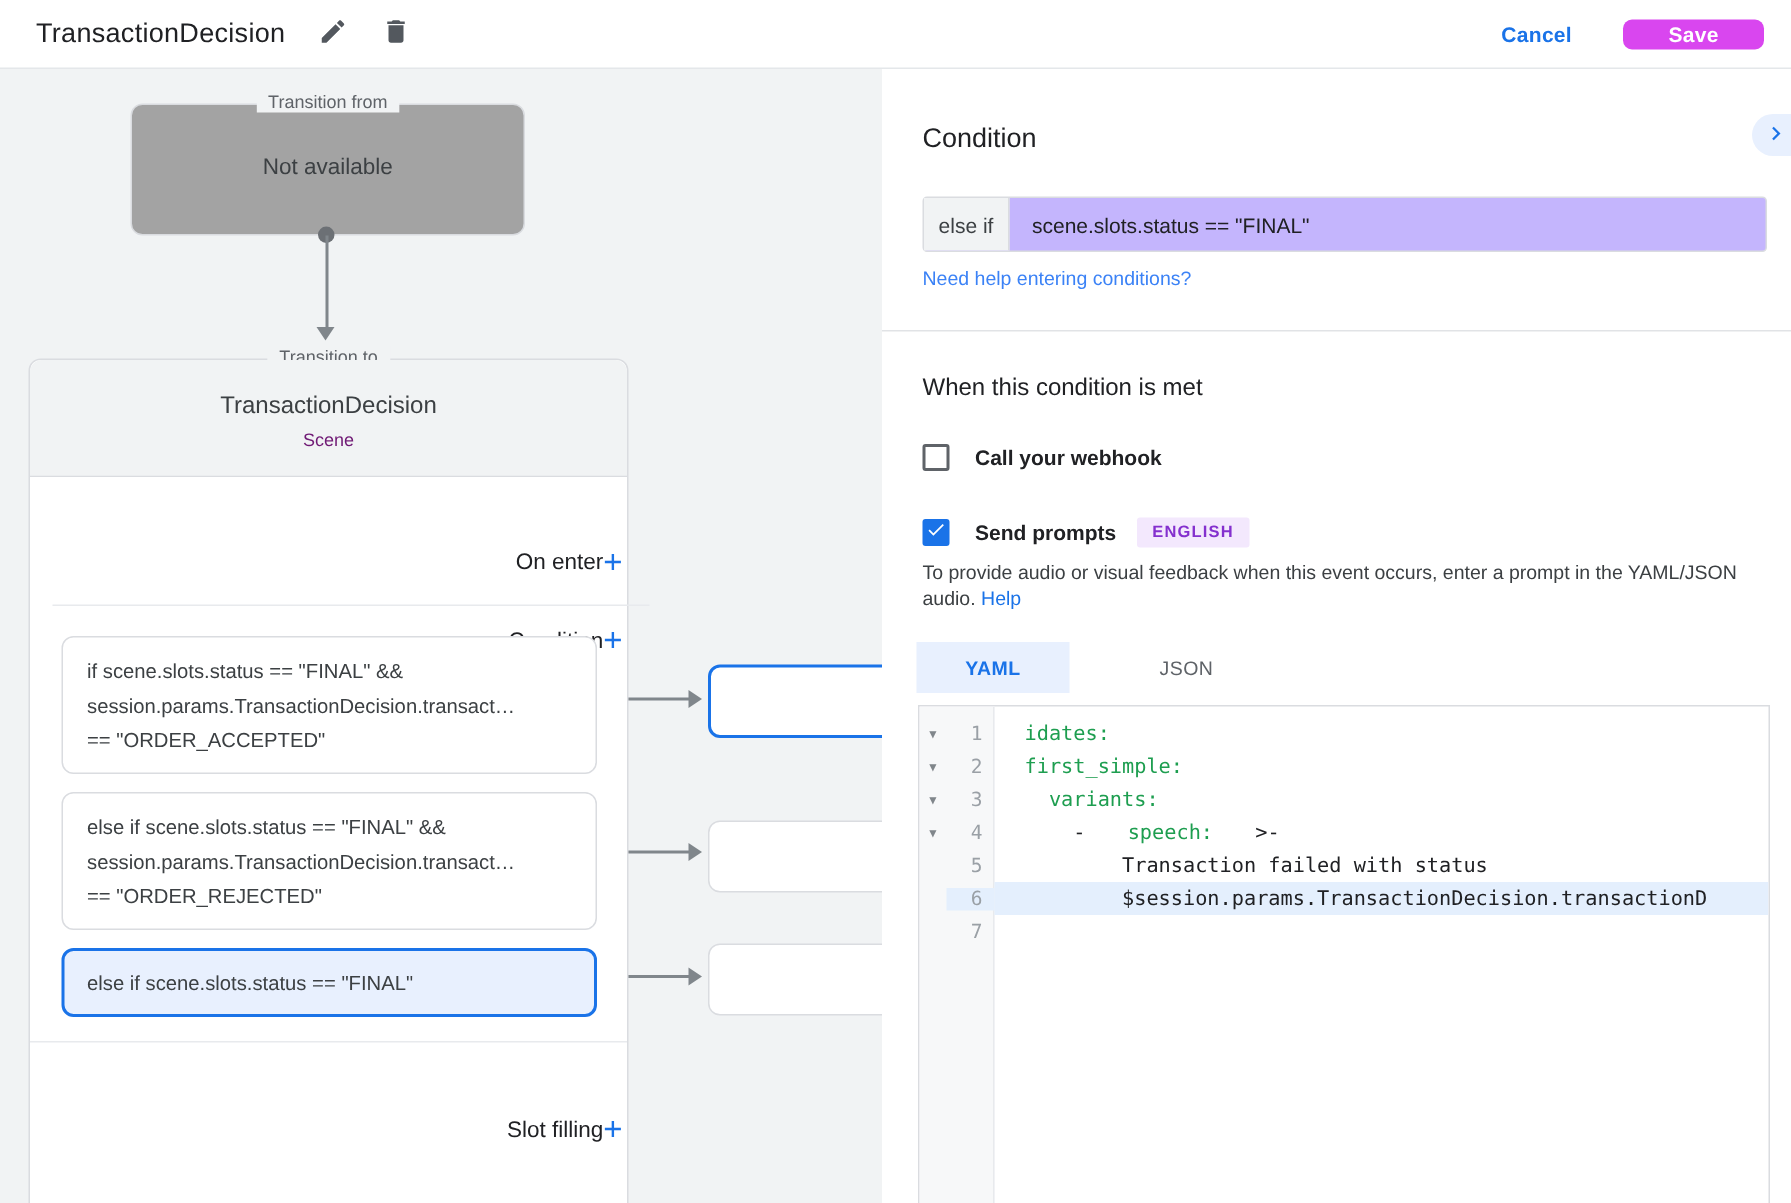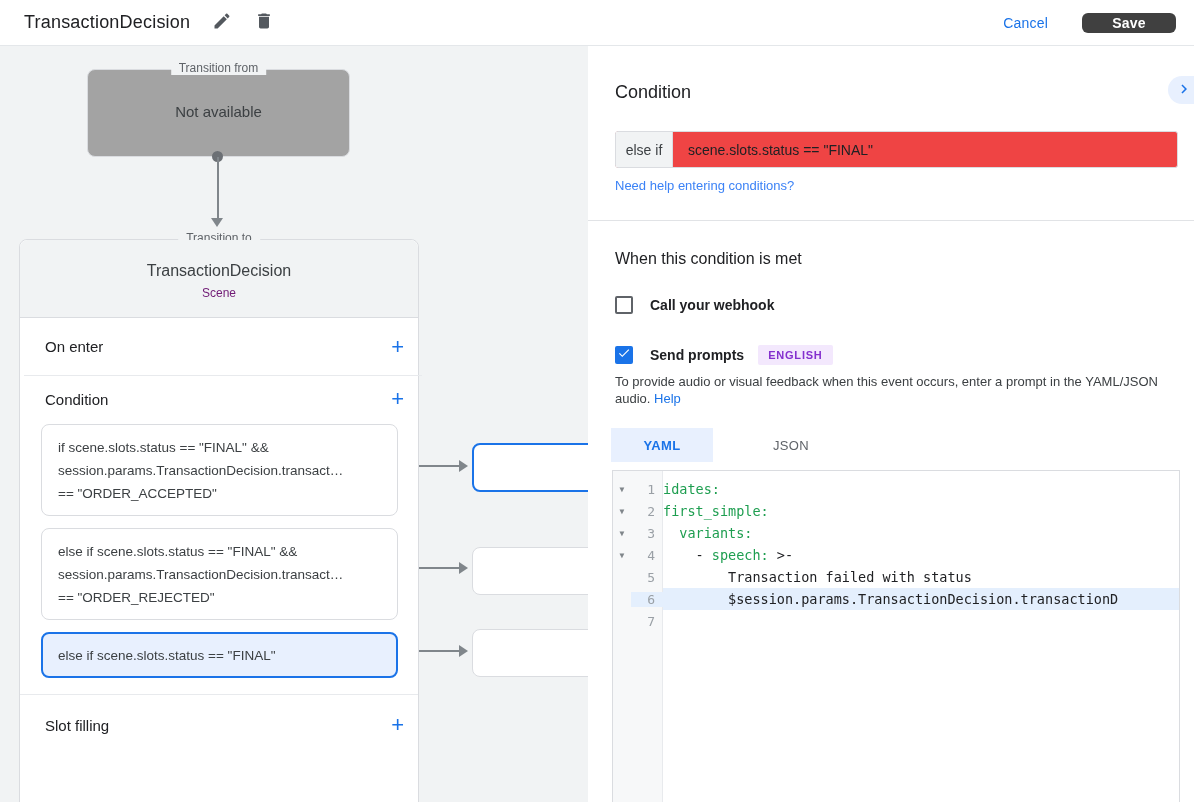--- a/index.html
+++ b/index.html
@@ -7,23 +7,23 @@
   .app { position:relative; width:1194px; height:802px; }
 
   
   .topbar { position:absolute; left:0; top:0; width:1194px; height:46px; background:#fff;
             border-bottom:1px solid #e4e7ea; display:flex; align-items:center; justify-content:space-between; z-index:30; }
   .tb-left { display:flex; align-items:center; padding-left:24px; }
   .tb-title { font-size:18px; color:#202124; letter-spacing:.2px; }
   .icon-btn { background:none; border:none; cursor:pointer; margin-left:22px; display:flex; align-items:center; }
   .icon-btn svg { fill:#53585e; }
   .tb-right { display:flex; align-items:center; padding-right:18px; }
-  .cancel-btn { background:none; border:none; color:#1a73e8; font-size:14px; font-weight:normal; letter-spacing:.2px;
+  .cancel-btn { background:none; border:none; color:#1a73e8; font-size:14px; font-weight:bold; letter-spacing:.2px;
                 margin-right:34px; cursor:pointer; font-family:inherit; }
-  .save-btn { background:#404040; color:#fff; border:none; border-radius:6px; width:94px; height:20px;
+  .save-btn { background:#d946ef; color:#fff; border:none; border-radius:6px; width:94px; height:20px;
               font-size:14px; font-weight:bold; letter-spacing:.2px; cursor:pointer; font-family:inherit; }
 
   
   .canvas { position:absolute; left:0; top:46px; width:1194px; height:756px; background:#f1f3f4; overflow:hidden; }
 
   .node-box { position:absolute; background:#a3a3a3; border:1px solid #dadce0; border-radius:8px; }
   .legend { position:absolute; top:-9px; left:50%; transform:translateX(-50%); background:#f1f3f4;
             padding:0 8px; font-size:12px; color:#5f6368; white-space:nowrap; }
   .from-box { left:87px; top:23px; width:263px; height:88px; }
   .from-value { position:absolute; width:100%; text-align:center; top:33px; font-size:15px; color:#3c4043; }
@@ -34,22 +34,22 @@
   .hline { position:absolute; height:2px; background:#80868b; }
   .arrow-right { position:absolute; width:0; height:0; border-top:6px solid transparent; border-bottom:6px solid transparent; border-left:9px solid #80868b; }
 
   .to-fieldset { position:absolute; left:19px; top:193px; width:400px; height:609px;
                  background:#fff; border:1px solid #dadce0; border-radius:8px 8px 0 0; }
   .to-header { position:absolute; left:0; top:0; width:100%; height:78px; background:#f1f3f4;
                border-bottom:1px solid #dadce0; border-radius:8px 8px 0 0; text-align:center; }
   .to-title { margin-top:22px; font-size:16px; color:#3c4043; }
   .to-subtitle { margin-top:6px; font-size:12px; color:#701a75; }
 
-  .section-row { position:absolute; left:4px; width:100%; display:flex; align-items:center; justify-content:space-between;
-                 padding:0 18px 0 21px; }
+  .section-row { position:absolute; left:15px; width:100%; display:flex; align-items:center; justify-content:flex-end;
+                 padding:0 18px 0 21px;margin-top:28px; }
   .section-label { font-size:15px; color:#202124; }
   .plus { color:#1a73e8; font-size:22px; font-weight:normal; background:none; border:none; cursor:pointer; line-height:18px; }
   .row-divider { position:absolute; left:0; width:100%; border-top:1px solid #e8eaed; }
 
   .cond-card { position:absolute; left:21px; width:357px; background:#fff; border:1px solid #dadce0; border-radius:8px;
                padding:11px 16px; font-size:13.5px; color:#3c4043; line-height:23px; overflow:hidden; }
   .cond-card div { white-space:nowrap; overflow:hidden; }
   .cond-card.selected { background:#e8f0fe; border:2px solid #1a73e8; display:flex; align-items:center; padding:0 15px; }
 
   .slot-card { position:absolute; left:21px; width:357px; height:50px; background:#fff; border:1px solid #dadce0;
@@ -59,21 +59,21 @@
   .mid-box.active { border:2px solid #1a73e8; }
 
   
   .panel { position:absolute; left:588px; top:46px; width:606px; height:756px; background:#fff; overflow:hidden; z-index:20; }
   .panel-title { position:absolute; left:27px; top:36px; font-size:18px; color:#202124; }
   .collapse-btn { position:absolute; left:580px; top:30px; width:40px; height:28px; background:#e8f0fe;
                   border:none; border-radius:14px; cursor:pointer; display:flex; align-items:center; padding-left:7px; }
   .collapse-btn svg { fill:#1a73e8; }
 
   .cond-input { position:absolute; left:27px; top:85px; width:563px; height:37px; border:1px solid #dadce0;
-                border-radius:3px; display:flex; align-items:stretch; background:#ef4444; }
+                border-radius:3px; display:flex; align-items:stretch; background:#c4b5fd; }
   .cond-prefix { width:57px; background:#f1f3f4; border-right:1px solid #dadce0; display:flex; align-items:center;
                  justify-content:center; font-size:14px; color:#3c4043; }
   .cond-value { flex:1; border:none; outline:none; padding-left:15px; font-size:14px; color:#202124; font-family:inherit; background:transparent; }
 
   .help-link { position:absolute; left:27px; top:132px; font-size:13px; color:#3b82f6; text-decoration:none; }
   .panel-divider { position:absolute; left:0; top:174px; width:606px; border-top:1px solid #e1e3e6; }
 
   .when-met { position:absolute; left:27px; top:204px; font-size:16px; color:#202124; }
 
   .cb-row { position:absolute; left:27px; display:flex; align-items:center; }
@@ -96,21 +96,21 @@
             border:1px solid #dadce0; border-bottom:none; overflow:hidden; }
   .gutter-bg { position:absolute; left:0; top:0; bottom:0; width:50px; background:#f7f8f9; border-right:1px solid #e8eaed; }
   .code-lines { position:relative; padding-top:7px; }
   .cl { display:flex; height:22px; align-items:center; font-family:"DejaVu Sans Mono", monospace; font-size:13.5px; }
   .cl .fold { width:18px; text-align:center; font-size:8px; color:#80868b; flex:none; }
   .cl .num { width:32px; text-align:right; padding-right:8px; font-size:13px; color:#9aa0a6; flex:none;
              font-family:"DejaVu Sans Mono", monospace; }
   .cl .code { flex:1; white-space:pre; color:#202124; height:22px; line-height:22px; overflow:hidden; }
   .cl.hl .num, .cl.hl .code { background:#e4effd; }
   .tok-g { color:#1e9e50; }
-  .code span { white-space:pre; }
+  .code span { white-space:pre;margin-left:20px; }
 </style>
 </head>
 <body>
 
 <div class="app">
 
   <header class="topbar">
     <div class="tb-left">
       <span class="tb-title">TransactionDecision</span>
       <button class="icon-btn">

